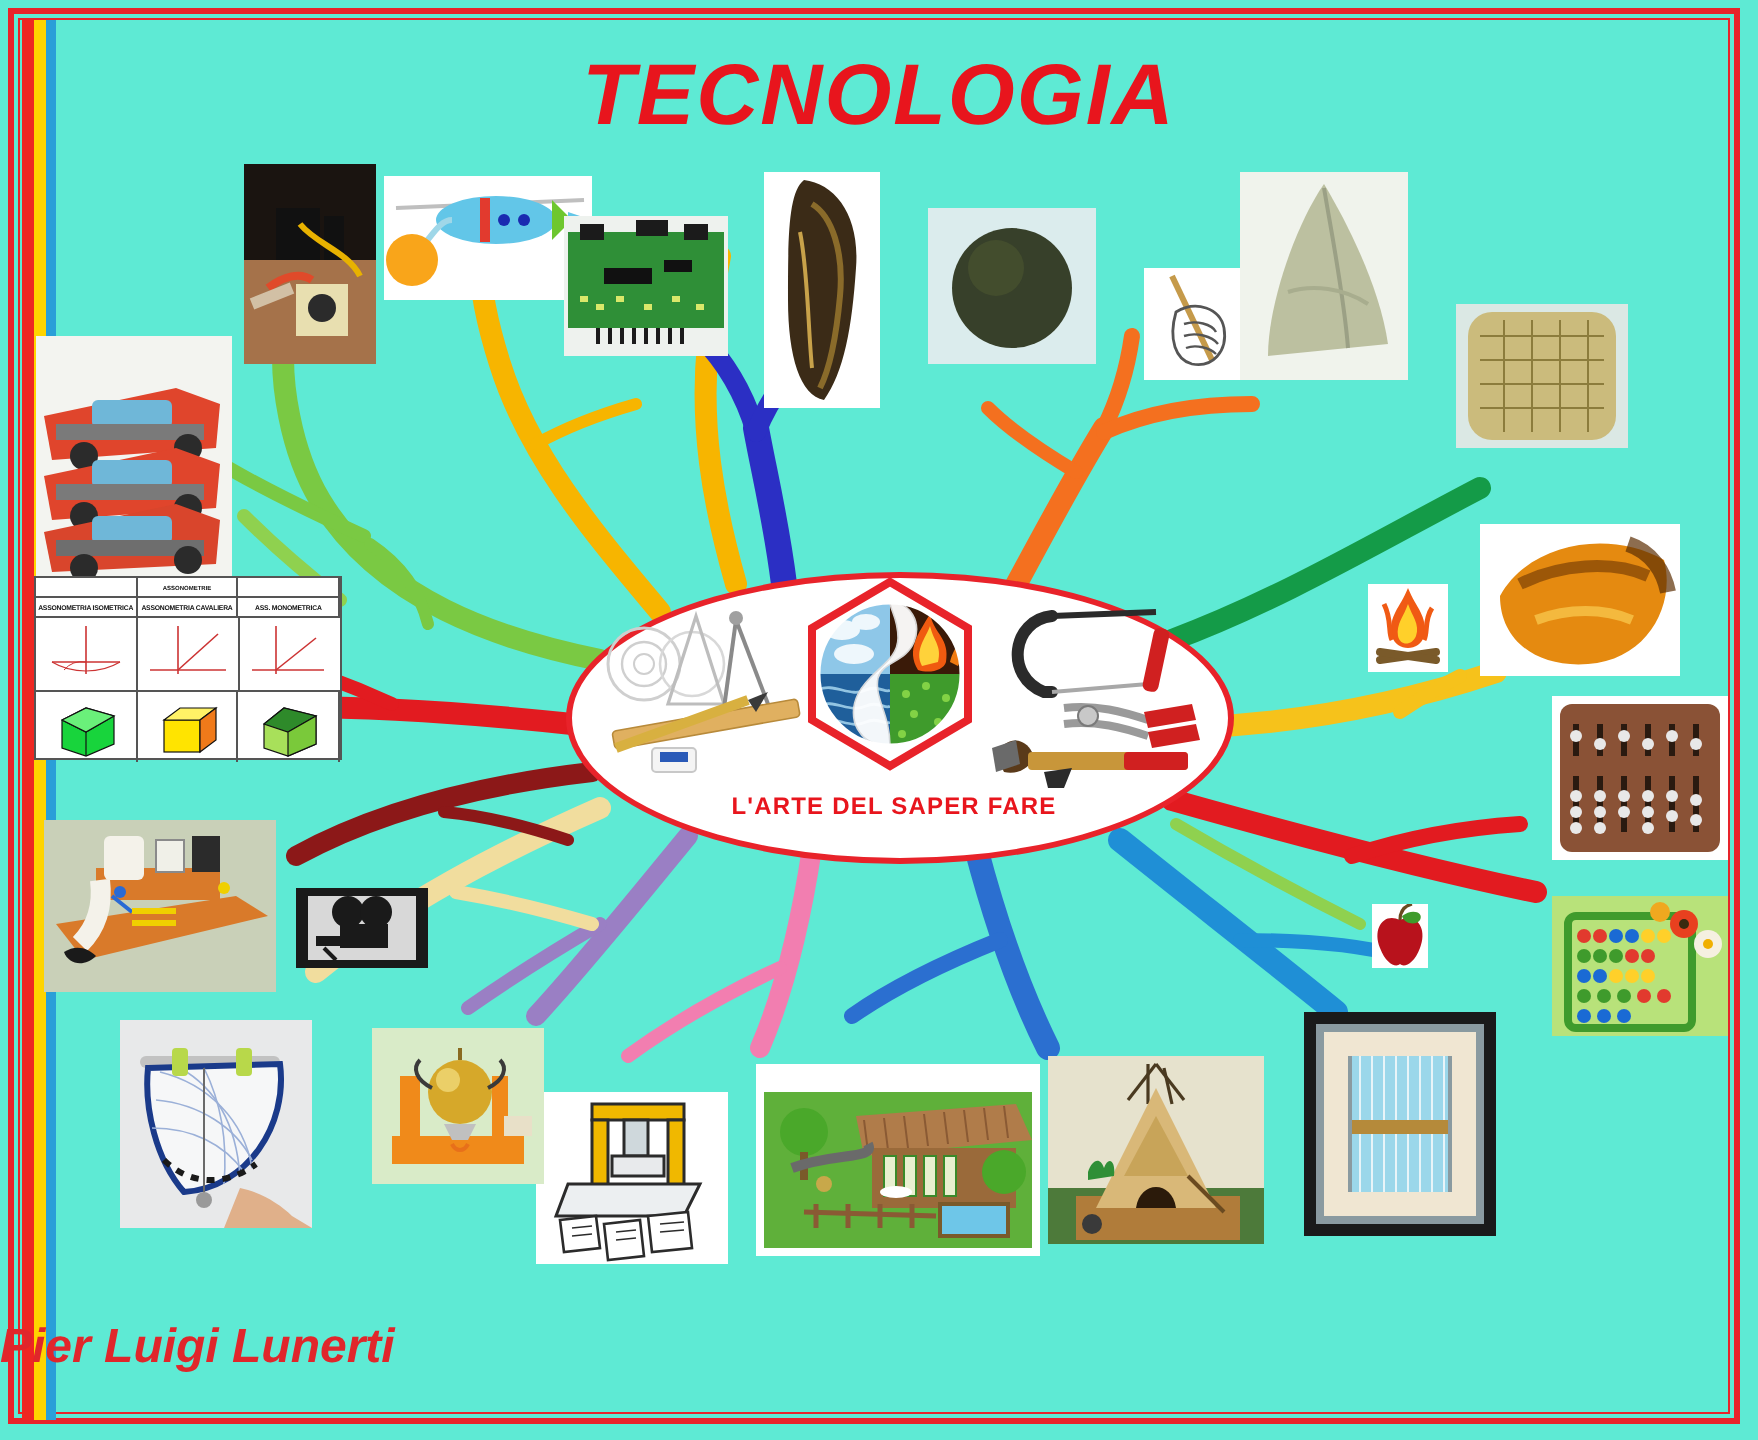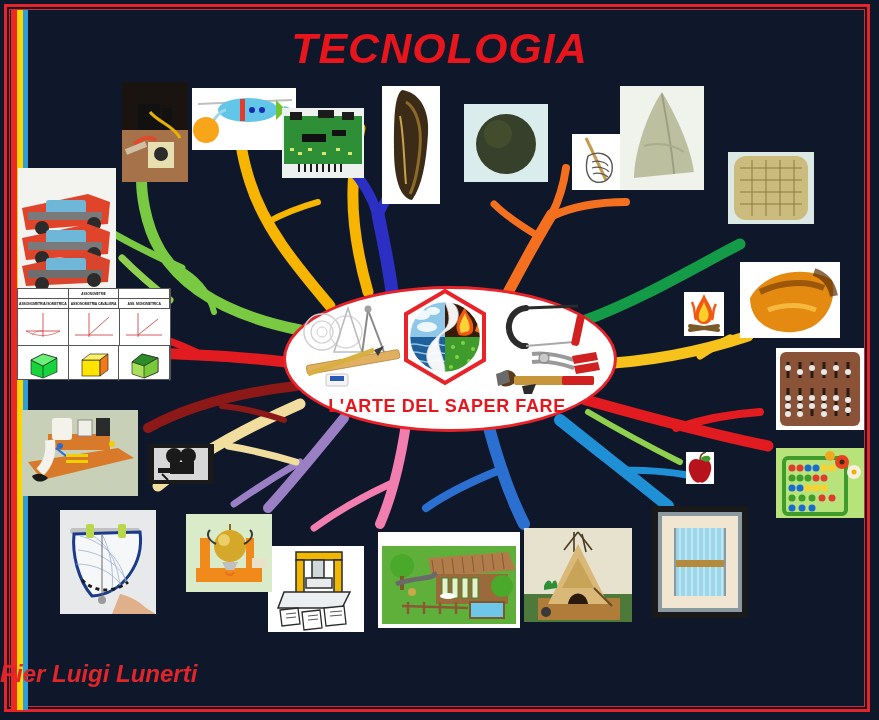--- a/index.html
+++ b/index.html
@@ -1,17 +1,17 @@
 <!DOCTYPE html>
 <html><head>
 <meta charset="utf-8">
 <style>
   html,body{margin:0;padding:0;background:#fff;}
   body{width:879px;height:720px;font-family:"Liberation Sans",sans-serif;overflow:hidden;}
-  #poster{position:relative;width:879px;height:720px;background:#0f172a;}
+  #poster{position:relative;width:879px;height:720px;background:#5eead4;}
 
   
   .frame-outer{position:absolute;left:4px;top:4px;width:866px;height:708px;border:3px solid #e8232a;box-sizing:border-box;pointer-events:none;}
   .frame-inner{position:absolute;left:9px;top:9px;width:856px;height:698px;border:1px solid #e8232a;box-sizing:border-box;pointer-events:none;}
 
   
   .stripe{position:absolute;top:10px;height:700px;}
   .s-red{left:11px;width:6px;background:#ee2722;}
   .s-yel{left:17px;width:6px;background:#ffd400;}
   .s-blu{left:23px;width:5px;background:#2a9fd8;}
@@ -24,21 +24,21 @@
           font-size:24px;font-weight:bold;font-style:italic;color:#e0262b;
           font-family:"Liberation Sans",sans-serif;}
 
   
   #branches{position:absolute;left:0;top:0;width:879px;height:720px;}
 
   
   .core{position:absolute;left:283px;top:286px;width:328px;height:140px;
         border:3px solid #e8232a;border-radius:50%;background:#fff;z-index:5;}
   .core-label{position:absolute;left:283px;top:396px;width:328px;text-align:center;
-        font-size:18px;font-weight:bold;color:#e8151d;letter-spacing:.6px;z-index:7;}
+        font-size:12px;font-weight:bold;color:#e8151d;letter-spacing:.6px;z-index:7;}
 
   .hexwrap{position:absolute;left:395px;top:287px;width:100px;height:100px;z-index:8;}
 
   .tools-left{position:absolute;left:300px;top:300px;width:105px;height:95px;z-index:7;}
   .tools-right{position:absolute;left:492px;top:298px;width:115px;height:98px;z-index:7;}
 
   
   .thumb{position:absolute;overflow:hidden;z-index:6;background:#fff;}
 
   

